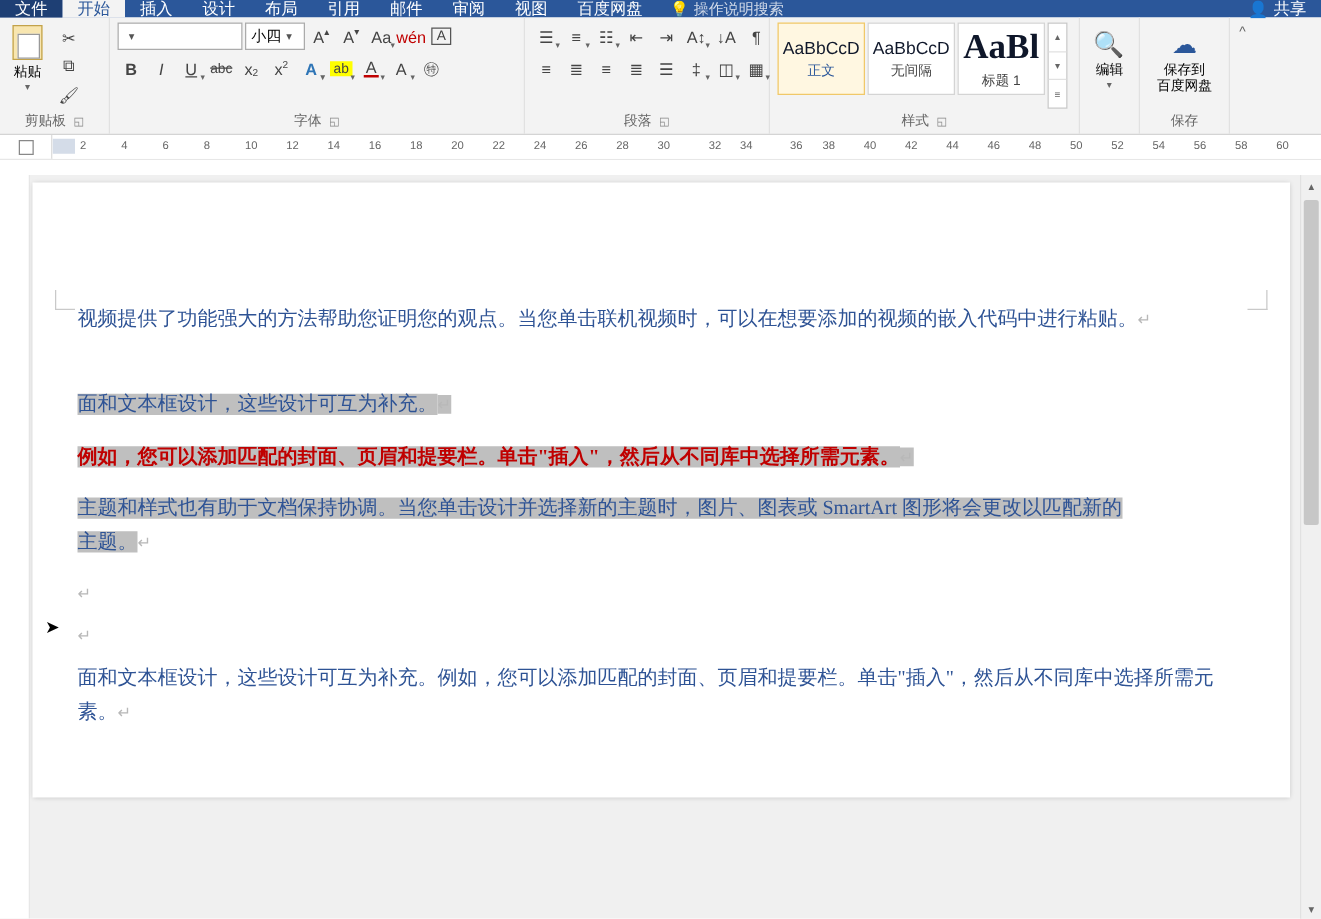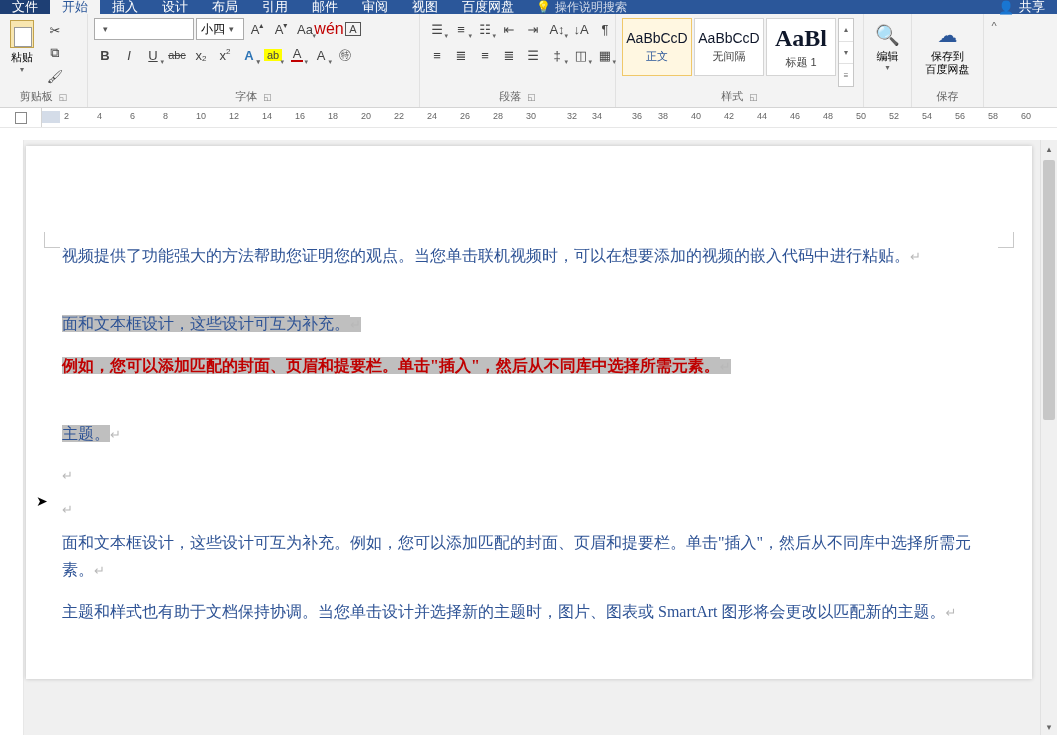--- a/index.html
+++ b/index.html
@@ -30,31 +30,31 @@
   .row { display: flex; align-items: center; gap: 2px; }
   .combo { border: 1px solid #ababab; background: #fff; height: 22px; display: flex; align-items: center; padding: 0 4px; font-size: 12px; }
   .combo .dd { margin-left: 4px; font-size: 9px; color: #555; }
   .ic { width: 22px; height: 22px; display: flex; align-items: center; justify-content: center; cursor: pointer; color: #444; font-size: 13px; position: relative; }
   .ic.small-dd::after { content: "▾"; font-size: 7px; position: absolute; right: 0; bottom: 0; color: #666; }
   .ic .sup { font-size: 8px; position: relative; top: -4px; }
   .ic .sub { font-size: 8px; position: relative; top: 3px; }
   .ic.abc-strike { text-decoration: line-through; font-size: 11px; text-align: center; }
   .ic .underline-a { border-bottom: 2px solid #c00000; padding: 0 2px; display: inline-block; line-height: 12px; }
   .ic .hl { background: #ffff00; padding: 0 3px; font-size: 11px; }
-  .ic .wen { color: #c00000; font-size: 16px; }
+  .ic .wen { color: #c00000; font-size: 13px; }
   .ic .boxA { border: 1px solid #555; padding: 0 3px; font-size: 11px; }
   
   .para-rows { display: flex; flex-direction: column; gap: 4px; }
   .glyph { font-family: "Segoe UI Symbol", sans-serif; }
   
   .styles-body { display: flex; align-items: stretch; }
   .style-item { border: 1px solid #d4d4d4; background: #fff; width: 70px; height: 58px; margin-right: 2px; display: flex; flex-direction: column; justify-content: center; align-items: center; cursor: pointer; }
   .style-item.sel { border: 1px solid #f0c869; background: #fff7e1; }
   .style-item .prev { font-size: 14px; color: #0f172a; }
-  .style-item .prev.big { font-size: 24px; font-family: "Times New Roman", serif; font-weight: bold; }
+  .style-item .prev.big { font-size: 28px; font-family: "Times New Roman", serif; font-weight: bold; }
   .style-item .nm { font-size: 11px; color: #444; margin-top: 3px; }
   .style-item .nm.blue { color: #2b579a; }
   .gallery-scroll { width: 16px; border: 1px solid #c7c7c7; background: #fff; display: flex; flex-direction: column; }
   .gallery-scroll div { flex: 1; display: flex; align-items: center; justify-content: center; font-size: 8px; color: #666; border-bottom: 1px solid #e1e1e1; cursor: pointer; }
   .gallery-scroll div:last-child { border-bottom: none; }
   
   .vbtn { display: flex; flex-direction: column; align-items: center; padding: 2px 6px; cursor: pointer; }
   .vbtn .ico { font-size: 20px; color: #2b579a; height: 30px; display: flex; align-items: center; }
   .vbtn .lbl { font-size: 11px; text-align: center; line-height: 13px; }
   .vbtn .dd { font-size: 8px; color: #666; }
@@ -309,30 +309,29 @@
     <div class="para">
       <br>
       <span class="sel-bg">面和文本框设计，这些设计可互为补充。</span><span class="mark sel-bg">↵</span>
     </div>
 
     <div class="para">
       <span class="sel-bg red">例如，您可以添加匹配的封面、页眉和提要栏。单击"插入"，然后从不同库中选择所需元素。</span><span class="mark sel-bg">↵</span>
     </div>
 
     <div class="para">
-      <br>
+      <span class="sel-bg">主题和样式也有助于文档保持协调。当您单击设计并选择新的主题时，图片、图表或 SmartArt 图形将会更改以匹配新的</span><br>
       <span class="sel-bg">主题。</span><span class="mark">↵</span>
     </div>
 
     <div class="para empty"><span class="mark">↵</span></div>
     <div class="para empty"><span class="mark">↵</span></div>
 
     <div class="para"><span>面和文本框设计，这些设计可互为补充。例如，您可以添加匹配的封面、页眉和提要栏。单击"插入"，然后从不同库中选择所需元素。</span><span class="mark">↵</span></div>
 
-    <div class="para"><span>主题和样式也有助于文档保持协调。当您单击设计并选择新的主题时，图片、图表或 SmartArt 图形将会更改以匹配新的主题。</span><span class="mark">↵</span></div>
   </div>
   <span class="cursor-ico">➤</span>
 </div>
 
 <div class="scrollbar-v">
   <div class="arr up">▴</div>
   <div class="thumb"></div>
   <div class="arr dn">▾</div>
 </div>
 

